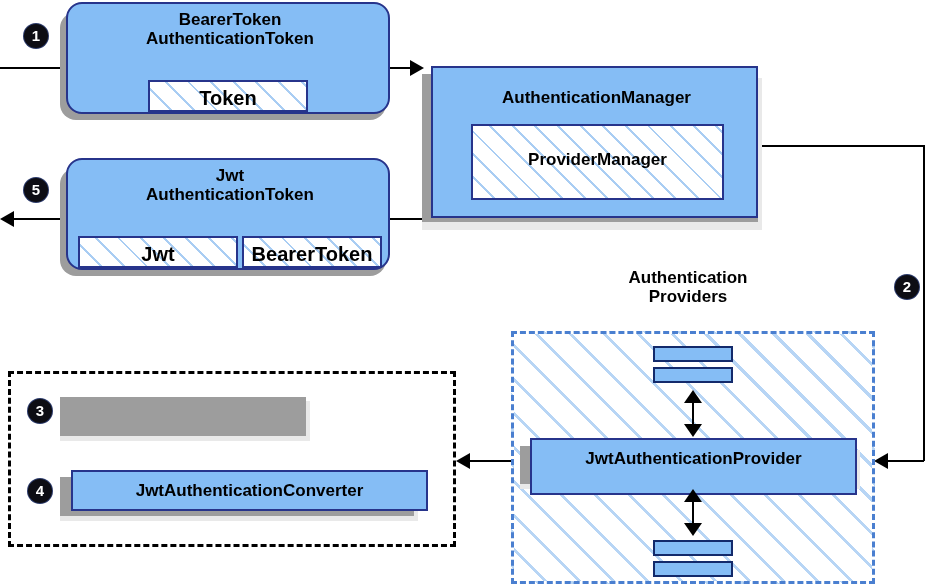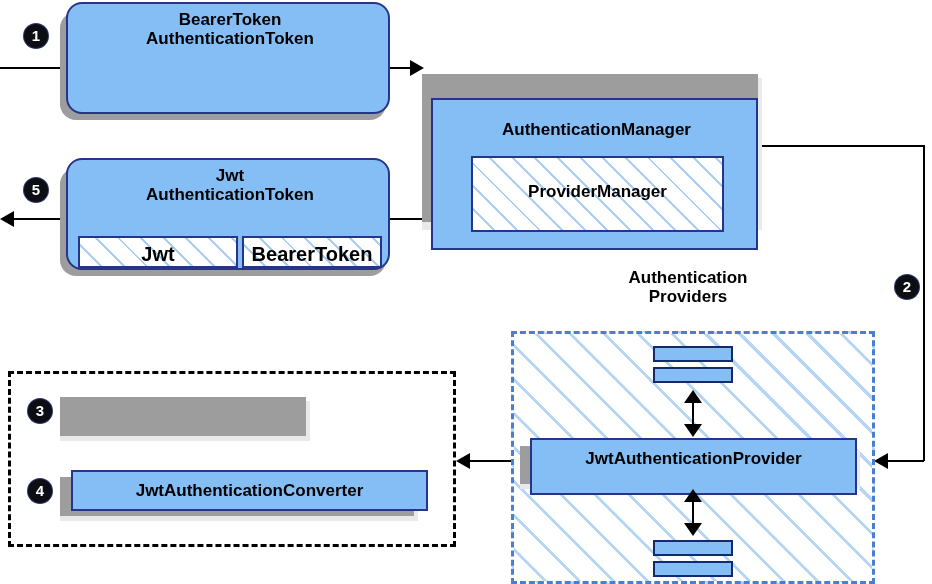--- a/index.html
+++ b/index.html
@@ -128,39 +128,42 @@
   <div class="arw arw-l abs" style="left:456px;top:453px;"></div>
 
   <div class="ln ln-h abs" style="left:386px;top:218px;width:36px;"></div>
   <div class="ln ln-h abs" style="left:8px;top:218px;width:62px;"></div>
   <div class="arw arw-l abs" style="left:0px;top:211px;"></div>
 
   <div class="sh-dark abs" style="left:60px;top:12px;width:326px;height:108px;border-radius:16px;"></div>
   <div class="blue round abs" style="left:66px;top:2px;width:324px;height:112px;">
     <div class="lbl t28 abs" style="left:0;top:6px;width:324px;">BearerToken
 AuthenticationToken</div>
+    <div class="hatch abs" style="left:80px;top:76px;width:160px;height:32px;">
+      <div class="lbl t22" style="left:0;top:5px;width:156px;">Token</div>
+    </div>
   </div>
   <div class="badge" style="left:24px;top:24px;">1</div>
 
   <div class="sh-dark abs" style="left:60px;top:168px;width:326px;height:108px;border-radius:16px;"></div>
   <div class="blue round abs" style="left:66px;top:158px;width:324px;height:112px;">
     <div class="lbl t28 abs" style="left:0;top:6px;width:324px;">Jwt
 AuthenticationToken</div>
     <div class="hatch abs" style="left:10px;top:76px;width:160px;height:32px;">
       <div class="lbl t22" style="left:0;top:5px;width:156px;">Jwt</div>
     </div>
     <div class="hatch abs" style="left:174px;top:76px;width:140px;height:32px;">
       <div class="lbl t22" style="left:0;top:5px;width:136px;">BearerToken</div>
     </div>
   </div>
   <div class="badge" style="left:24px;top:178px;">5</div>
 
   <div class="sh-light abs" style="left:422px;top:78px;width:340px;height:152px;"></div>
   <div class="sh-dark abs" style="left:422px;top:74px;width:336px;height:148px;"></div>
-  <div class="blue abs" style="left:431px;top:66px;width:327px;height:152px;margin-top:32px;">
+  <div class="blue abs" style="left:431px;top:66px;width:327px;height:152px;">
     <div class="lbl t28 abs" style="left:0;top:20px;width:327px;">AuthenticationManager</div>
     <div class="hatch abs" style="left:38px;top:56px;width:253px;height:76px;padding-left:17px;">
       <div class="lbl t28" style="left:0;top:24px;width:249px;">ProviderManager</div>
     </div>
   </div>
 
   <div class="lbl t28 abs" style="left:560px;top:268px;width:256px;">Authentication
 Providers</div>
 
   <div class="dashed-blue abs" style="left:511px;top:331px;width:364px;height:253px;"></div>

